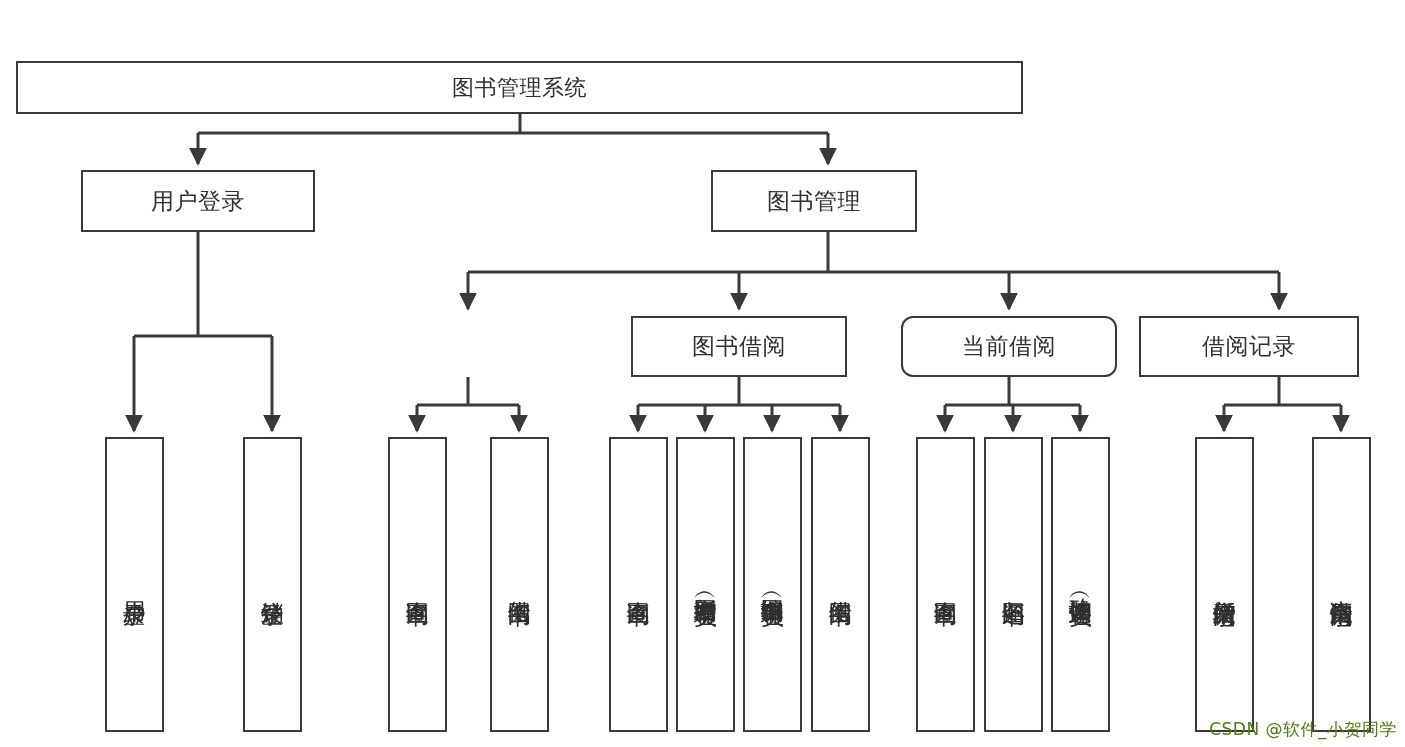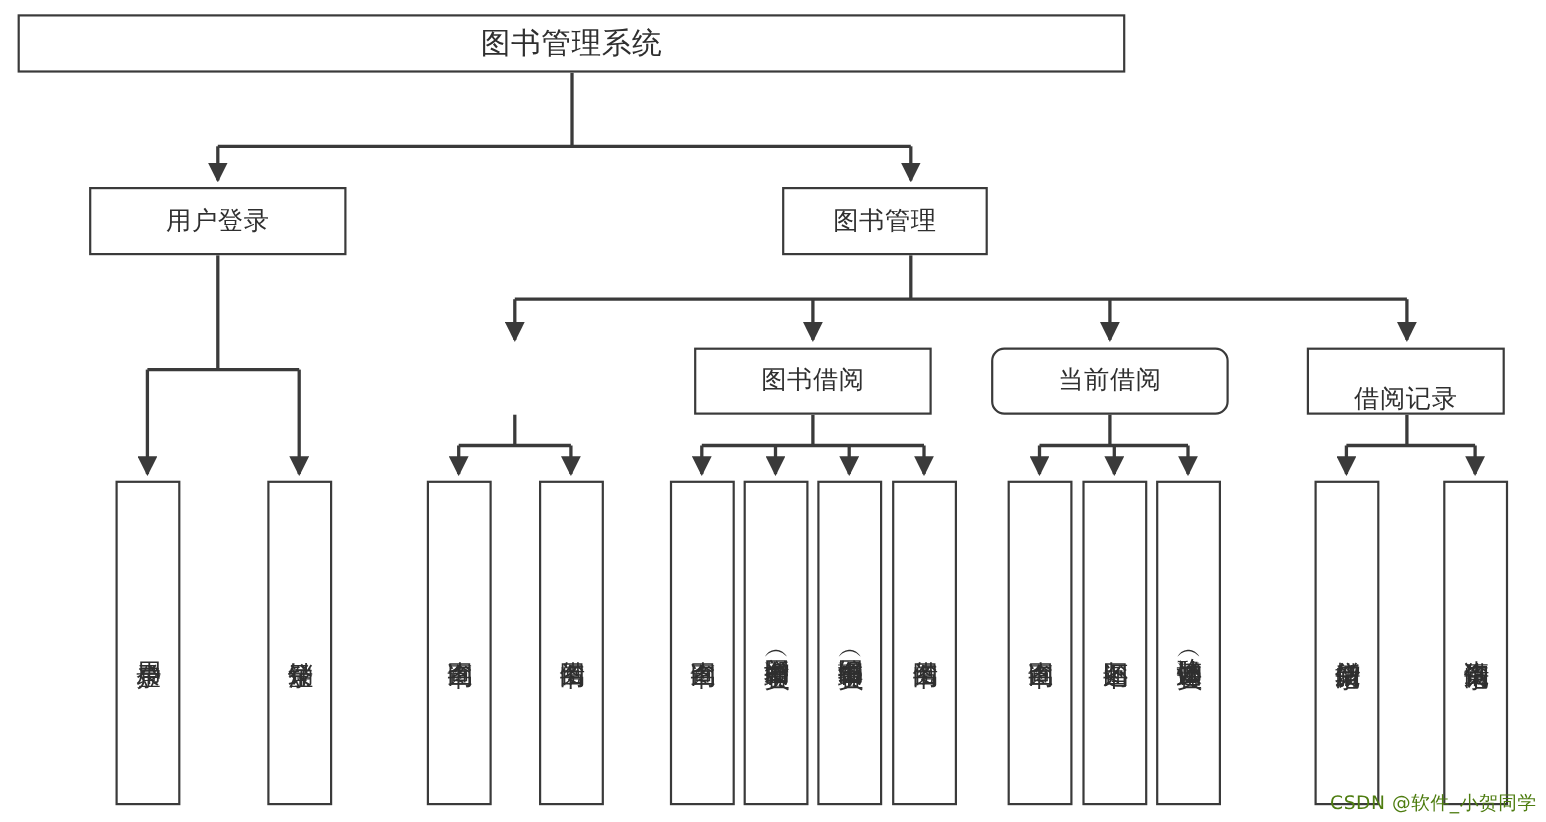--- a/index.html
+++ b/index.html
@@ -33,21 +33,22 @@
     align-items: center;
     justify-content: center;
     color: #2f2f2f;
   }
   .node-h {
     font-size: 23px;
     letter-spacing: 0.5px;
     line-height: 1;
   }
   .node-root {
-    font-size: 27px;
+    font-size: 22px;
+    margin-top: 48px;
   }
   .node-leaf {
     align-items: center;
     justify-content: center;
   }
   .vtext {
     writing-mode: vertical-rl;
     text-orientation: upright;
     font-size: 23px;
     line-height: 1.16;
@@ -122,31 +123,31 @@
     </g>
   </svg>
 
   <div class="node-box node-h node-root" style="left:16px; top:13px; width:1007px; height:53px;">
     <span>图书管理系统</span>
   </div>
 
   <div class="node-box node-h" style="left:81px; top:170px; width:234px; height:62px;">
     <span>用户登录</span>
   </div>
-  <div class="node-box node-h" style="left:711px; top:170px; width:187px; height:62px;">
+  <div class="node-box node-h" style="left:711px; top:170px; width:206px; height:62px;">
     <span>图书管理</span>
   </div>
 
   <div class="node-box node-h" style="left:631px; top:316px; width:216px; height:61px;">
     <span>图书借阅</span>
   </div>
   <div class="node-box node-h" style="left:901px; top:316px; width:216px; height:61px;border-radius:12px;">
     <span>当前借阅</span>
   </div>
-  <div class="node-box node-h" style="left:1188px; top:316px; width:180px; height:61px;align-items:flex-end;">
+  <div class="node-box node-h" style="left:1139px; top:316px; width:220px; height:61px;">
     <span>借阅记录</span>
   </div>
 
   <div class="node-box node-leaf" style="left:105px; top:437px; width:59px; height:295px;">
     <span class="vtext">用户登录</span>
   </div>
   <div class="node-box node-leaf" style="left:243px; top:437px; width:59px; height:295px;">
     <span class="vtext">注销登录</span>
   </div>
 

